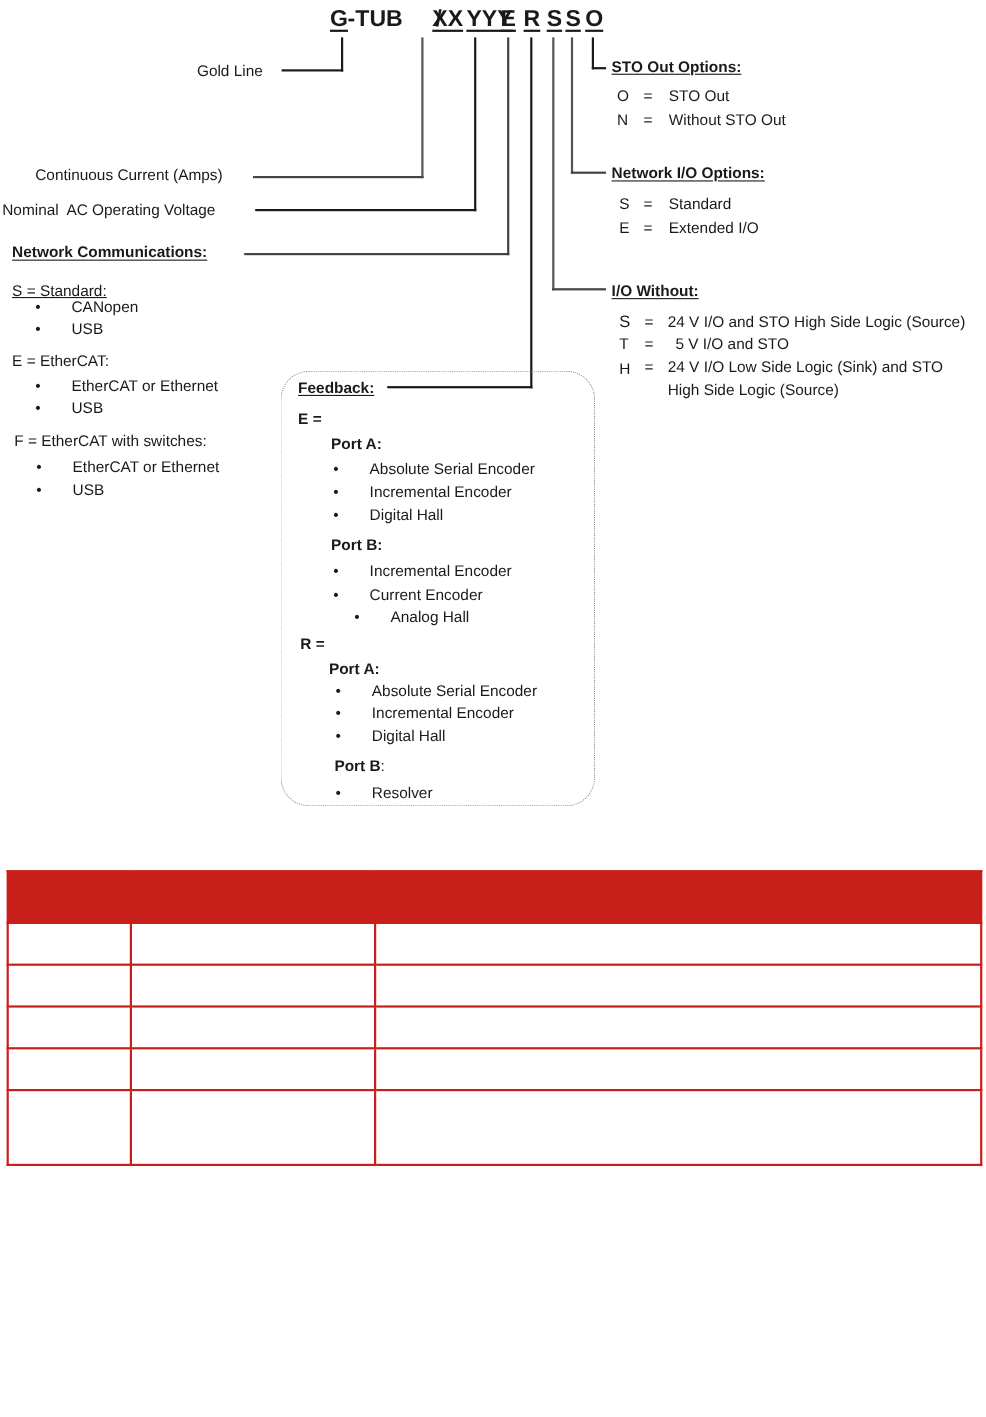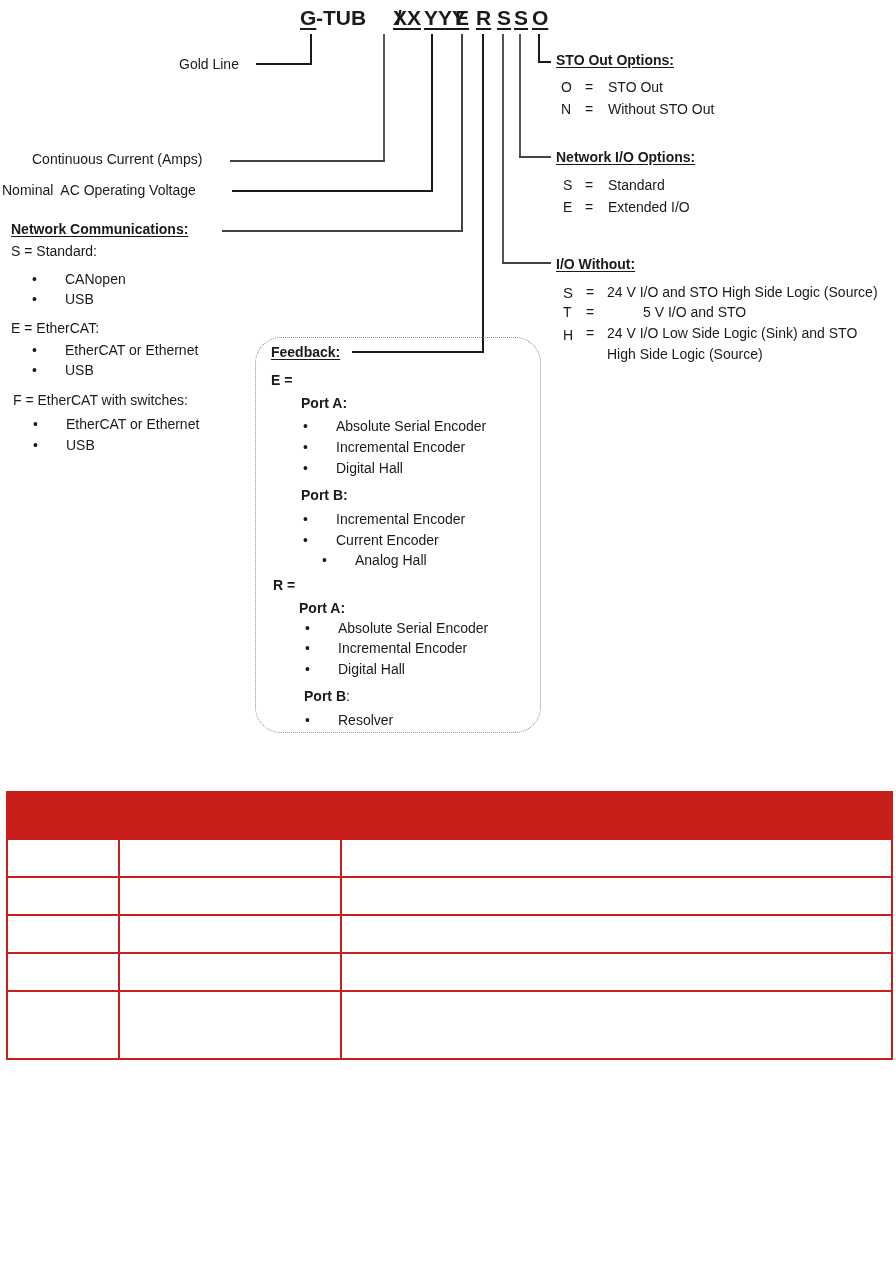--- a/index.html
+++ b/index.html
@@ -63,21 +63,21 @@
   <div class="line" style="left:538px; top:34px; width:1.5px; height:29px;"></div>
   <div class="line" style="left:538px; top:61px; width:13px; height:1.5px;"></div>
 </div>
 
 <div class="abs lbl" style="left:179px; top:56px;">Gold Line</div>
 <div class="abs lbl" style="left:32px; top:151px;">Continuous Current (Amps)</div>
 <div class="abs lbl" style="left:2px; top:182px; white-space:pre;">Nominal  AC Operating Voltage</div>
 
 <div>
   <div class="abs hd" style="left:11px; top:221px;">Network Communications:</div>
-  <div class="abs lbl" style="left:11px; top:243px;">S = Standard:</div>
+  <div class="abs lbl" style="left:11px; top:256px;text-decoration:underline;">S = Standard:</div>
   <div class="abs lbl bullet" style="left:65px; top:271px;">CANopen</div>
   <div class="abs lbl bullet" style="left:65px; top:291px;">USB</div>
   <div class="abs lbl" style="left:11px; top:320px;">E = EtherCAT:</div>
   <div class="abs lbl bullet" style="left:65px; top:342px;">EtherCAT or Ethernet</div>
   <div class="abs lbl bullet" style="left:65px; top:362px;">USB</div>
   <div class="abs lbl" style="left:13px; top:392px;">F = EtherCAT with switches:</div>
   <div class="abs lbl bullet" style="left:66px; top:416px;">EtherCAT or Ethernet</div>
   <div class="abs lbl bullet" style="left:66px; top:437px;">USB</div>
 </div>
 
@@ -101,21 +101,21 @@
   <div class="abs lbl" style="left:608px; top:199px;">Extended I/O</div>
 </div>
 
 <div>
   <div class="abs hd" style="left:556px; top:256px;">I/O Without:</div>
   <div class="abs lbl" style="left:563px; top:284px; font-size:15px;">S</div>
   <div class="abs lbl" style="left:586px; top:284px;">=</div>
   <div class="abs lbl" style="left:607px; top:284px;">24 V I/O and STO High Side Logic (Source)</div>
   <div class="abs lbl" style="left:563px; top:304px;">T</div>
   <div class="abs lbl" style="left:586px; top:304px;">=</div>
-  <div class="abs lbl" style="left:643px; top:304px;">5 V I/O and STO</div>
+  <div class="abs lbl" style="left:614px; top:304px;">5 V I/O and STO</div>
   <div class="abs lbl" style="left:563px; top:327px;">H</div>
   <div class="abs lbl" style="left:586px; top:325px;">=</div>
   <div class="abs lbl" style="left:607px; top:325px;">24 V I/O Low Side Logic (Sink) and STO</div>
   <div class="abs lbl" style="left:607px; top:346px;">High Side Logic (Source)</div>
 </div>
 
 <div class="dotbox"></div>
 <div>
   <div class="abs hd" style="left:271px; top:344px;">Feedback:</div>
 

